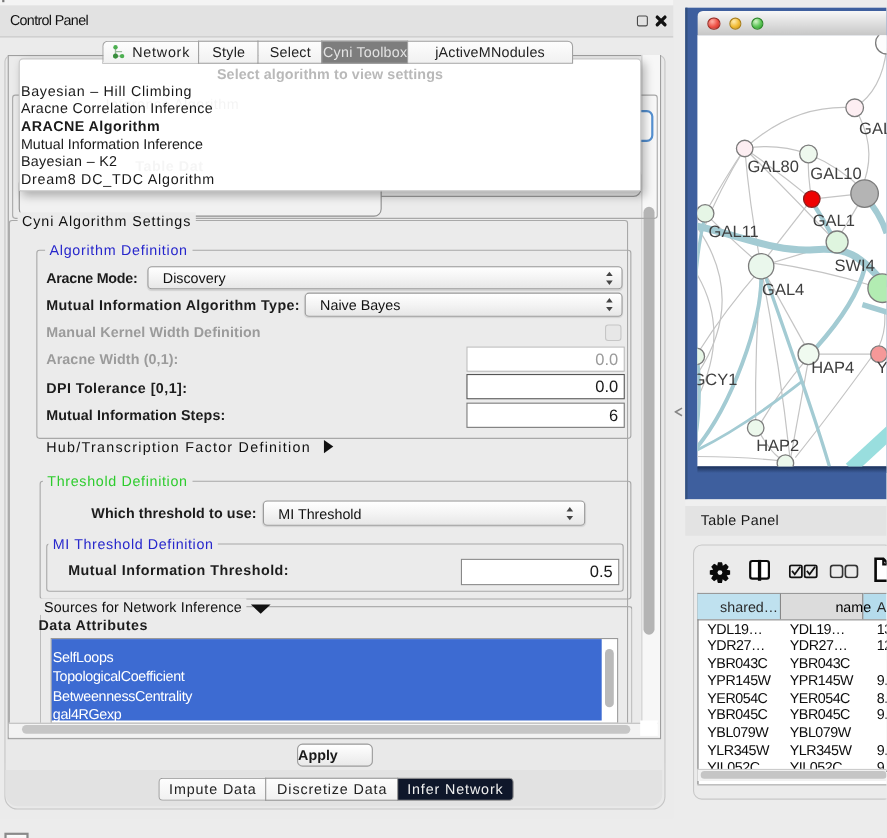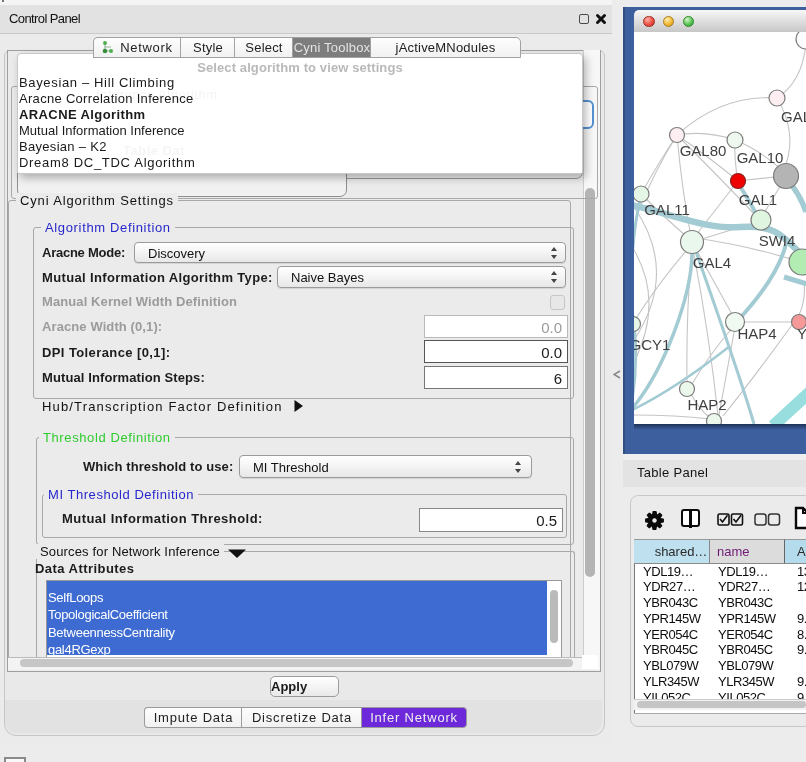--- a/index.html
+++ b/index.html
@@ -134,21 +134,21 @@
 <div class="abs" style="left:550px;top:590px;width:7.5px;height:53px;background:#bababa;border-radius:4px"></div>
 
 <div class="abs" style="left:8px;top:657px;width:590px;height:12px;background:#f3f3f3;border-top:1px solid #bbb"></div>
 <div class="abs" style="left:20px;top:658.5px;width:553px;height:8.5px;background:#c6c6c6;border-radius:4.5px"></div>
 <div class="abs" style="left:582px;top:655px;width:16px;height:14px;background:#fff"></div>
 
 <div class="abs" style="left:270px;top:676px;width:67px;height:19px;background:linear-gradient(#ffffff,#e9e9e9);border:1px solid #9c9c9c;border-radius:5px;text-align:left;line-height:19px;font-weight:bold;font-size:13px">Apply</div>
 
 <div class="btab" style="left:144px;width:97px;border-radius:4px 0 0 4px">Impute Data</div>
 <div class="btab" style="left:241px;width:120px">Discretize Data</div>
-<div class="btab" style="left:361px;width:104px;background:#6d28d9;color:#efefef;border-right:1px solid #9a9a9a;border-radius:0 4px 4px 0">Infer Network</div>
+<div class="btab" style="left:361px;width:104px;background:#0f172a;color:#efefef;border-right:1px solid #9a9a9a;border-radius:0 4px 4px 0">Infer Network</div>
 
 <div class="abs" style="left:4px;top:757px;width:18px;height:12px;background:linear-gradient(#fcfcfc,#ddd);border:2px solid #8a8a8a"></div>
 
 <div class="abs" style="left:17px;top:53px;width:564px;height:119px;background:#fff;border:1px solid #c8c8c8;border-radius:4px 4px 2px 2px;box-shadow:3px 4px 9px rgba(0,0,0,.28);z-index:20">
   <div class="abs" style="left:0;top:6px;width:100%;text-align:center;font-weight:bold;color:#b9b9b9;font-size:13px;letter-spacing:.1px">Select algorithm to view settings</div>
   <div class="abs" style="left:78px;top:33px;font-size:13px;color:rgba(60,60,60,.06);letter-spacing:.5px">Inference Algorithm</div>
   <div class="abs" style="left:105px;top:89px;font-size:13px;font-weight:bold;color:rgba(60,60,60,.05);letter-spacing:.5px">Table Dat</div>
   <div class="abs" style="left:1px;top:20.5px">
     <div class="pit" style="letter-spacing:.65px">Bayesian – Hill Climbing</div>
     <div class="pit">Aracne Correlation Inference</div>
@@ -282,21 +282,21 @@
     <path d="M2 2 L9 2 L14 7 L14 22 L2 22 Z" fill="#fff" stroke="#0a0a0a" stroke-width="2.4"></path>
     <path d="M9 2 L9 7 L14 7" fill="none" stroke="#0a0a0a" stroke-width="2"></path>
   </svg>
 
 <div class="abs" style="left:633.5px;top:538.5px;width:172.5px;height:174.5px;background:#fff;border-left:1px solid #777"></div>
 <div class="abs" style="left:634px;top:539px;width:76px;height:24px;background:#bfe1ef;border-top:1px solid #999;border-right:1px solid #888;box-sizing:border-box"></div>
 <div class="abs" style="left:710px;top:539px;width:75px;height:24px;background:#dcdcdc;border-top:1px solid #999;border-right:1px solid #666;box-sizing:border-box"></div>
 <div class="abs" style="left:785px;top:539px;width:21px;height:24px;background:#b5dcec;border-top:1px solid #999;box-sizing:border-box"></div>
 <div class="abs" style="left:634px;top:562.5px;width:172px;height:1px;background:#8a8a8a"></div>
 <div class="abs" style="left:643px;top:544px;width:76px;text-align:center;font-size:13px;color:#2a2a2a">shared…</div>
-<div class="abs" style="left:717px;top:544px;width:75px;text-align:left;font-size:13px;color:#701a75">name</div>
+<div class="abs" style="left:717px;top:544px;width:75px;text-align:right;font-size:13px;color:#000000">name</div>
 <div class="abs" style="left:797px;top:544px;font-size:13px;color:#2a2a2a">A</div>
 
 <div class="abs" style="left:643px;top:563.5px;font-size:13px;letter-spacing:-.45px;line-height:15.8px;color:#0d0d0d">YDL19…<br>YDR27…<br>YBR043C<br>YPR145W<br>YER054C<br>YBR045C<br>YBL079W<br>YLR345W<br>YIL052C</div>
 <div class="abs" style="left:718px;top:563.5px;font-size:13px;letter-spacing:-.45px;line-height:15.8px;color:#0d0d0d">YDL19…<br>YDR27…<br>YBR043C<br>YPR145W<br>YER054C<br>YBR045C<br>YBL079W<br>YLR345W<br>YIL052C</div>
 <div class="abs" style="left:797px;top:563.5px;font-size:13px;letter-spacing:-.45px;line-height:15.8px;color:#0d0d0d">13<br>12<br><br>9.<br>8.<br>9.<br><br>9.<br>9.</div>
 
 <div class="abs" style="left:634px;top:699px;width:172px;height:10px;background:#f1f1f1;border-top:1px solid #ccc"></div>
 <div class="abs" style="left:637px;top:700.5px;width:169px;height:7.5px;background:#c5c5c5;border-radius:4px"></div>
 <div class="abs" style="left:634px;top:712.5px;width:172px;height:1px;background:#aaa"></div>
 

